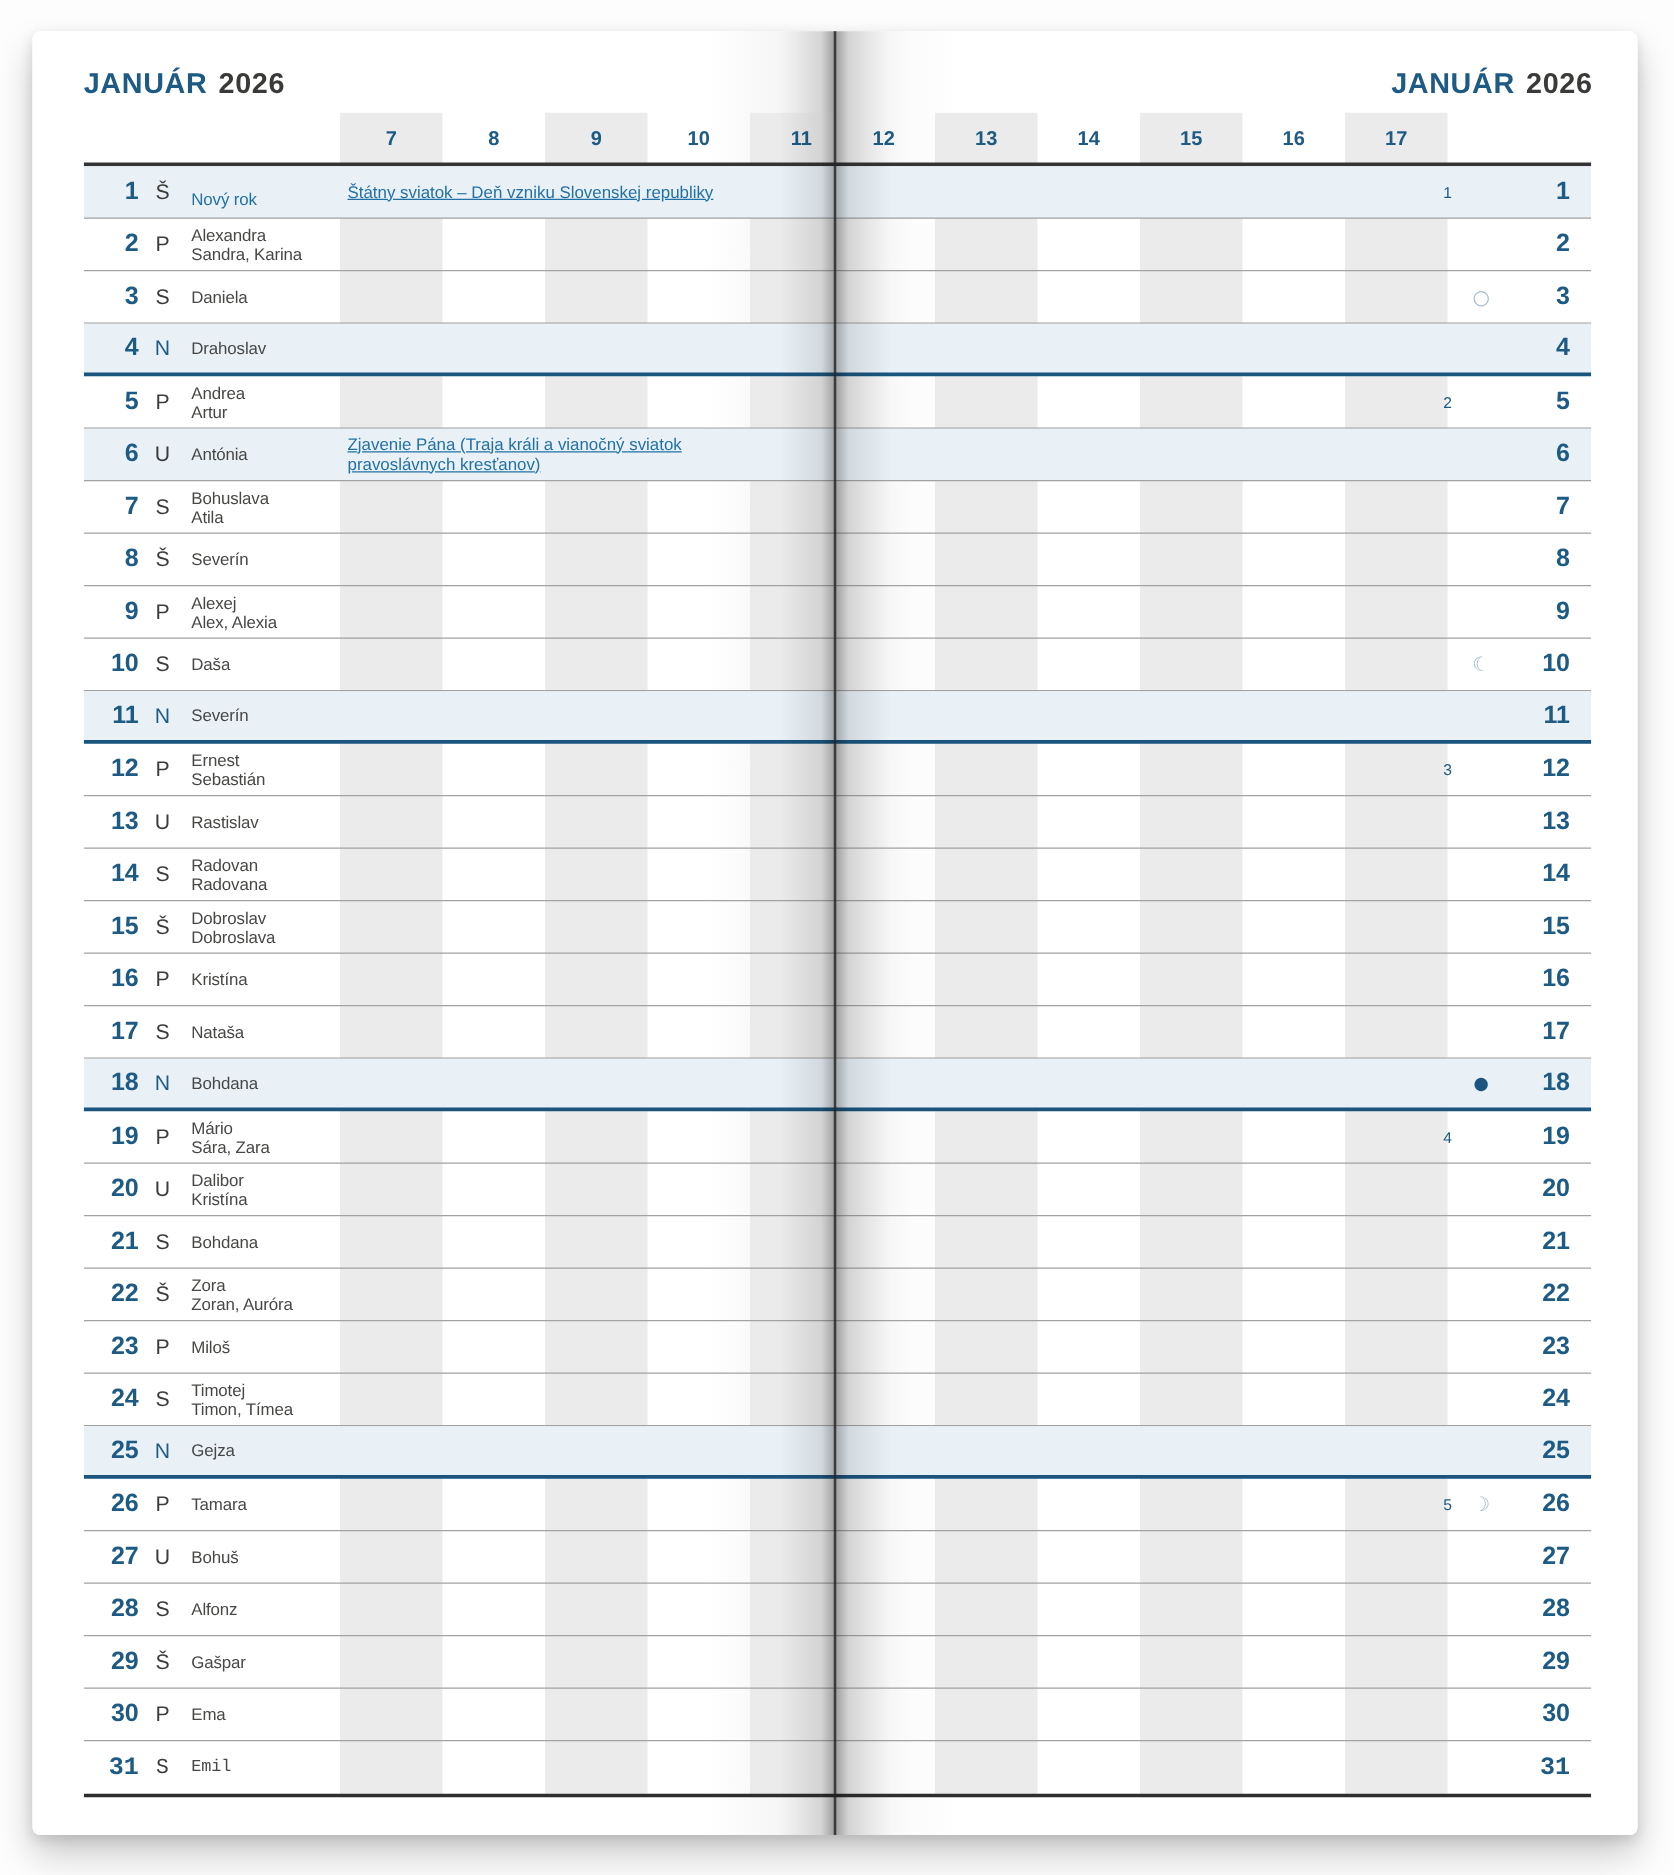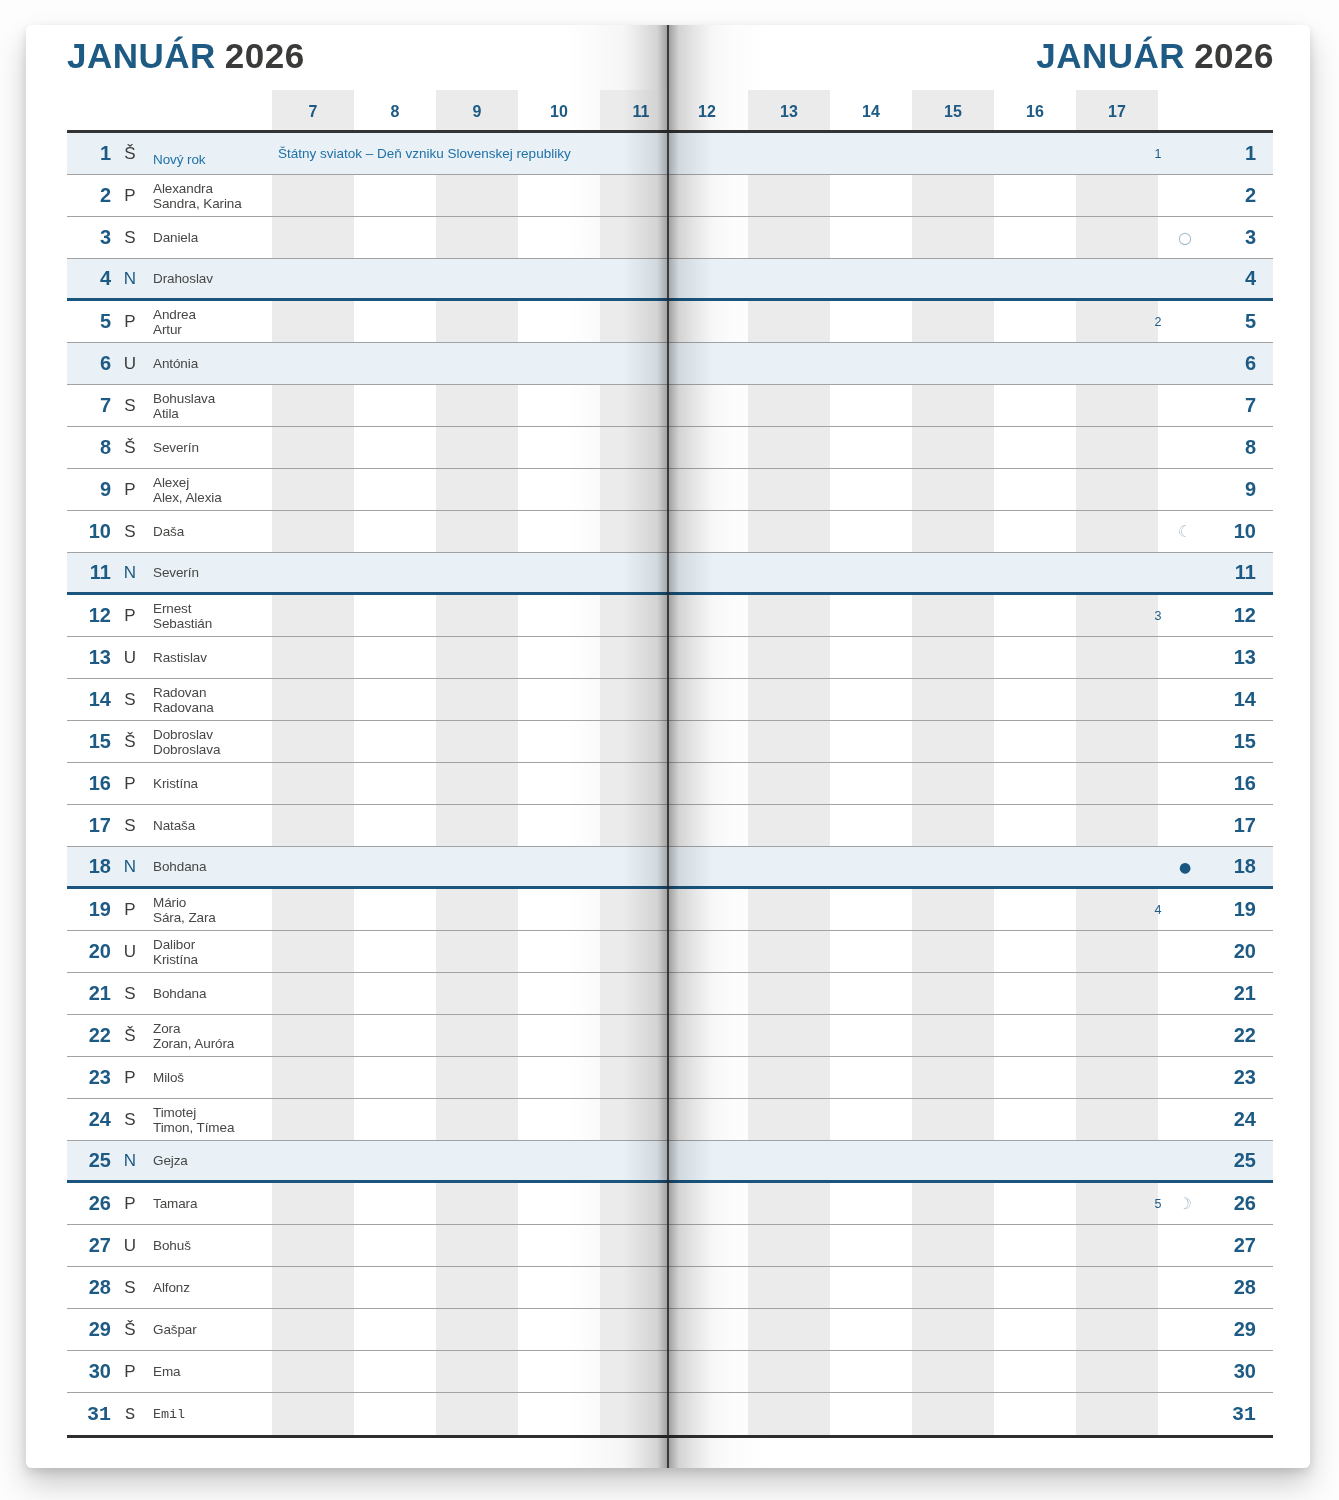--- a/index.html
+++ b/index.html
@@ -33,22 +33,22 @@
     background:linear-gradient(90deg,#e5e5e5 0%,#f3f3f3 4%,#fcfcfc 10%,#ffffff 16%);}
   .gutter{
     position:absolute;left:597px;top:0;width:90px;height:100%;z-index:40;pointer-events:none;
     background:linear-gradient(90deg,rgba(0,0,0,0) 0%,rgba(0,0,0,0.10) 38%,rgba(0,0,0,0.30) 49%,rgba(0,0,0,0.30) 51%,rgba(0,0,0,0.10) 62%,rgba(0,0,0,0) 100%);
   }
   .gutter::before{
     content:'';position:absolute;left:44px;top:0;bottom:0;width:2px;
     background:rgba(40,40,40,0.85);
   }
   .page-head{
-    position:absolute;top:11px;z-index:5;
-    font-size:35px;font-weight:700;letter-spacing:.5px;white-space:nowrap;
+    position:absolute;top:28px;z-index:5;
+    font-size:23px;font-weight:700;letter-spacing:.5px;white-space:nowrap;
   }
   .page-left .page-head{left:41px;}
   .page-right .page-head{right:36px;text-align:right;}
   .page-head .month{color:var(--blue);}
   .page-head .year{color:#3a3a38;margin-left:9px;}
   .grid{position:absolute;top:65px;height:1348px;overflow:hidden;}
   .page-left .grid{left:41px;width:603px;}
   .page-right .grid{left:0;width:605px;}
   .band{position:absolute;top:0;bottom:0;width:82px;background:var(--band);z-index:0;}
   .tab-label{
@@ -69,21 +69,21 @@
   .row:last-child{border-bottom:none;font-family:Liberation Mono, monospace;}
   .row.hl{background:var(--hl);}
   
   .num{width:44px;text-align:right;font-size:20px;font-weight:700;color:var(--blue);flex:none;}
   .let{width:34px;margin-left:2px;text-align:center;font-size:17px;color:var(--textdark);flex:none;}
   .row.sun .let{color:var(--blue);}
   .names{margin-left:6px;font-size:13.5px;line-height:15px;color:var(--namegray);letter-spacing:-0.1px;}
   .names.hname{color:var(--noteblue);margin-top:12px;}
   .note{
     position:absolute;left:211px;top:50%;transform:translateY(-50%);
-    max-width:312px;font-size:13.5px;line-height:16px;color:var(--noteblue);
+    max-width:312px;font-size:13.5px;line-height:16px;color:var(--noteblue);text-decoration:underline;
   }
   
   .row-r{justify-content:flex-end;padding-right:17px;}
   .wk{width:24px;text-align:center;font-size:12.5px;color:var(--blue);flex:none;}
   .moon{width:30px;text-align:center;flex:none;font-family:"DejaVu Sans",sans-serif;}
   .moon.outline{color:#a4bccd;font-size:16px;}
   .moon.solid{color:#1b567f;font-size:14px;}
   .rnum{width:56px;text-align:right;font-size:20px;font-weight:700;color:var(--blue);flex:none;}
 </style>
 </head>
@@ -142,20 +142,21 @@
               <div class="nline">Andrea</div>
               <div class="nline">Artur</div>
             </div>
           </div>
           <div class="row hl">
             <div class="num">6</div>
             <div class="let">U</div>
             <div class="names">
               <div class="nline">Antónia</div>
             </div>
+            <div class="note">Zjavenie Pána (Traja králi a vianočný sviatok pravoslávnych kresťanov)</div>
           </div>
           <div class="row">
             <div class="num">7</div>
             <div class="let">S</div>
             <div class="names">
               <div class="nline">Bohuslava</div>
               <div class="nline">Atila</div>
             </div>
           </div>
           <div class="row">

